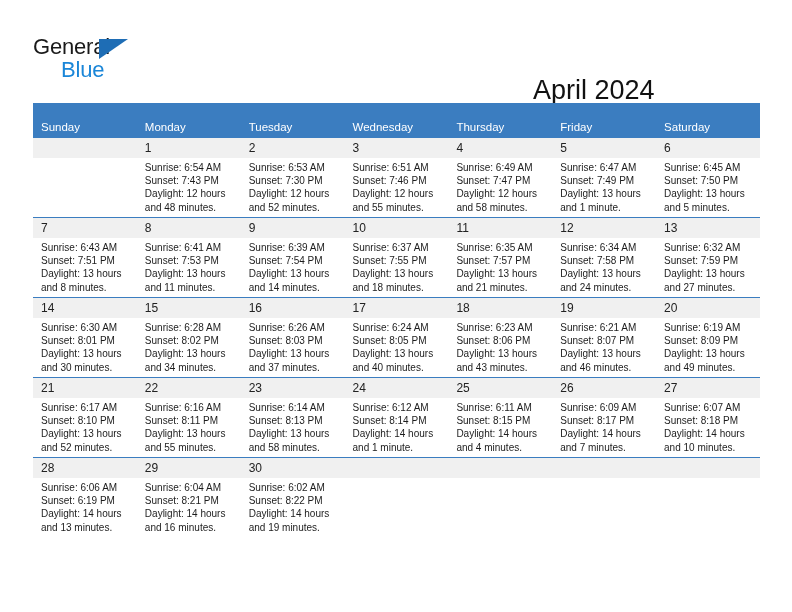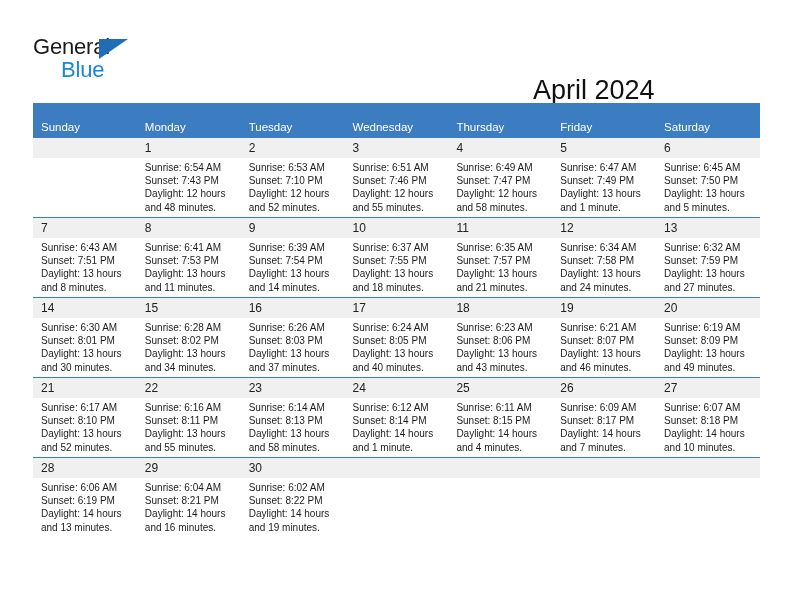--- a/index.html
+++ b/index.html
@@ -188,21 +188,21 @@
                 <div>Sunrise: 6:54 AM</div>
                 <div>Sunset: 7:43 PM</div>
                 <div>Daylight: 12 hours</div>
                 <div>and 48 minutes.</div>
               </div>
             </td>
             <td class="daycell">
               <div class="daynum">2</div>
               <div class="dayinfo">
                 <div>Sunrise: 6:53 AM</div>
-                <div>Sunset: 7:10 PM</div>
+                <div>Sunset: 7:30 PM</div>
                 <div>Daylight: 12 hours</div>
                 <div>and 52 minutes.</div>
               </div>
             </td>
             <td class="daycell">
               <div class="daynum">3</div>
               <div class="dayinfo">
                 <div>Sunrise: 6:51 AM</div>
                 <div>Sunset: 7:46 PM</div>
                 <div>Daylight: 12 hours</div>

